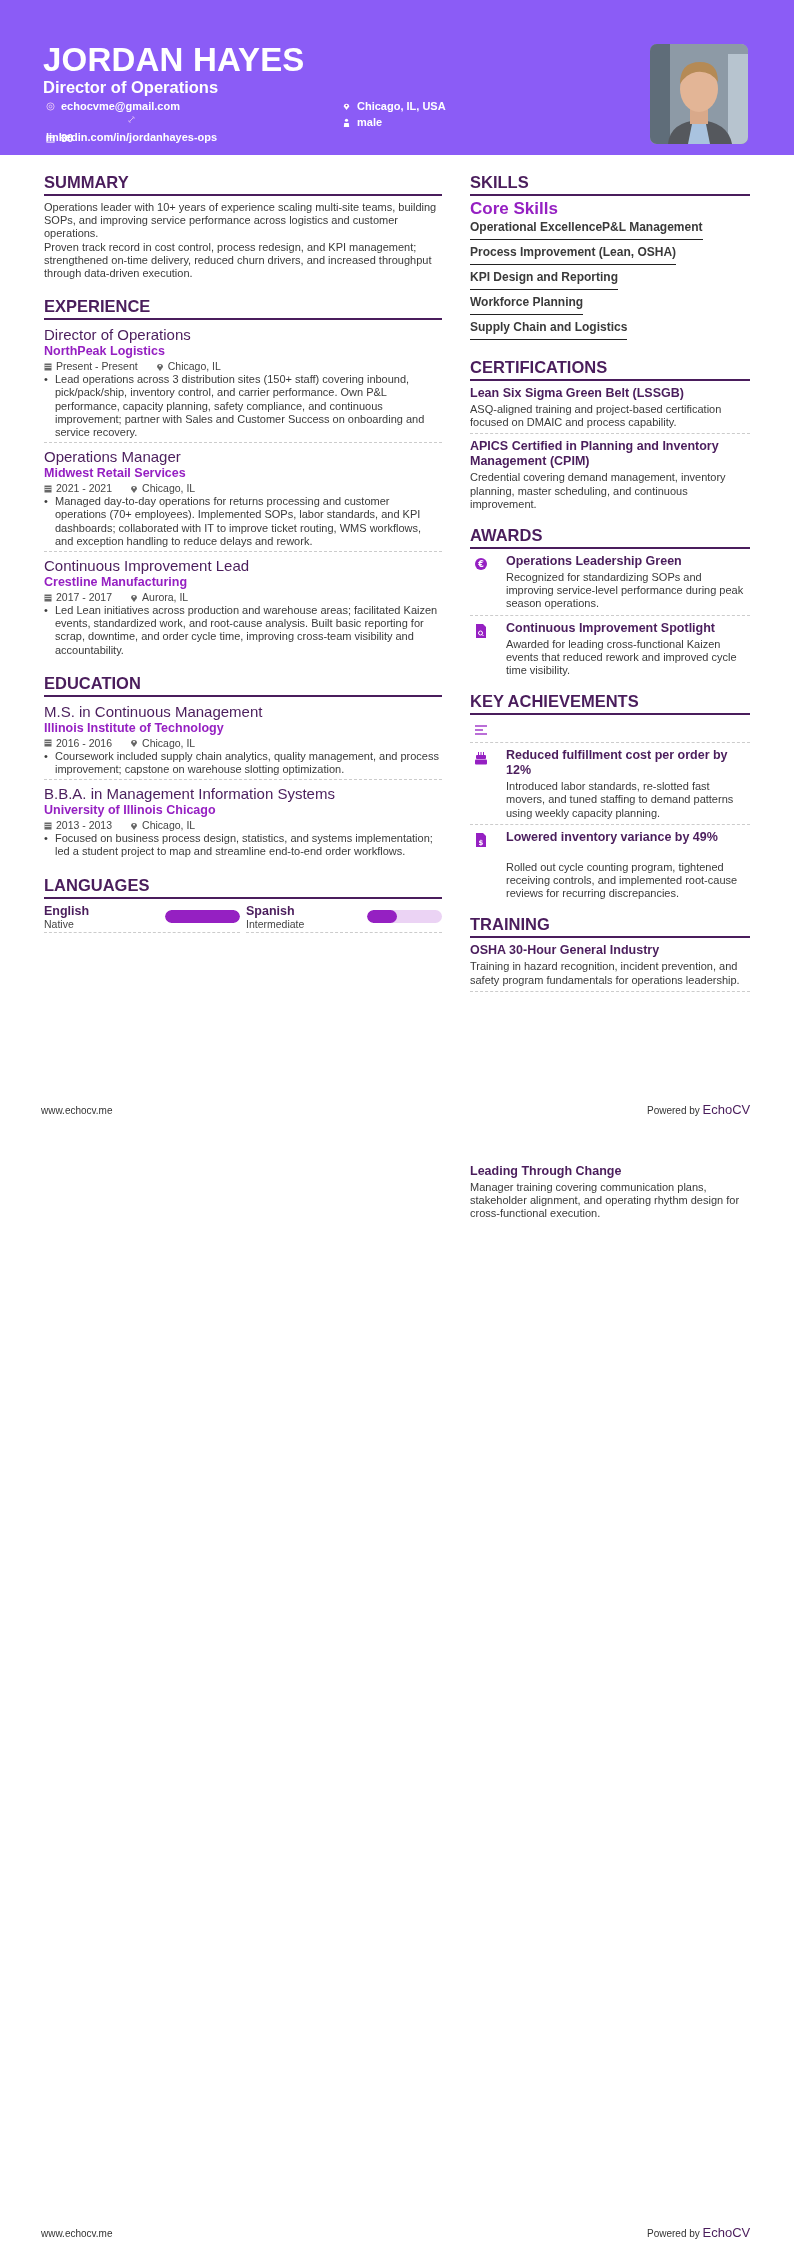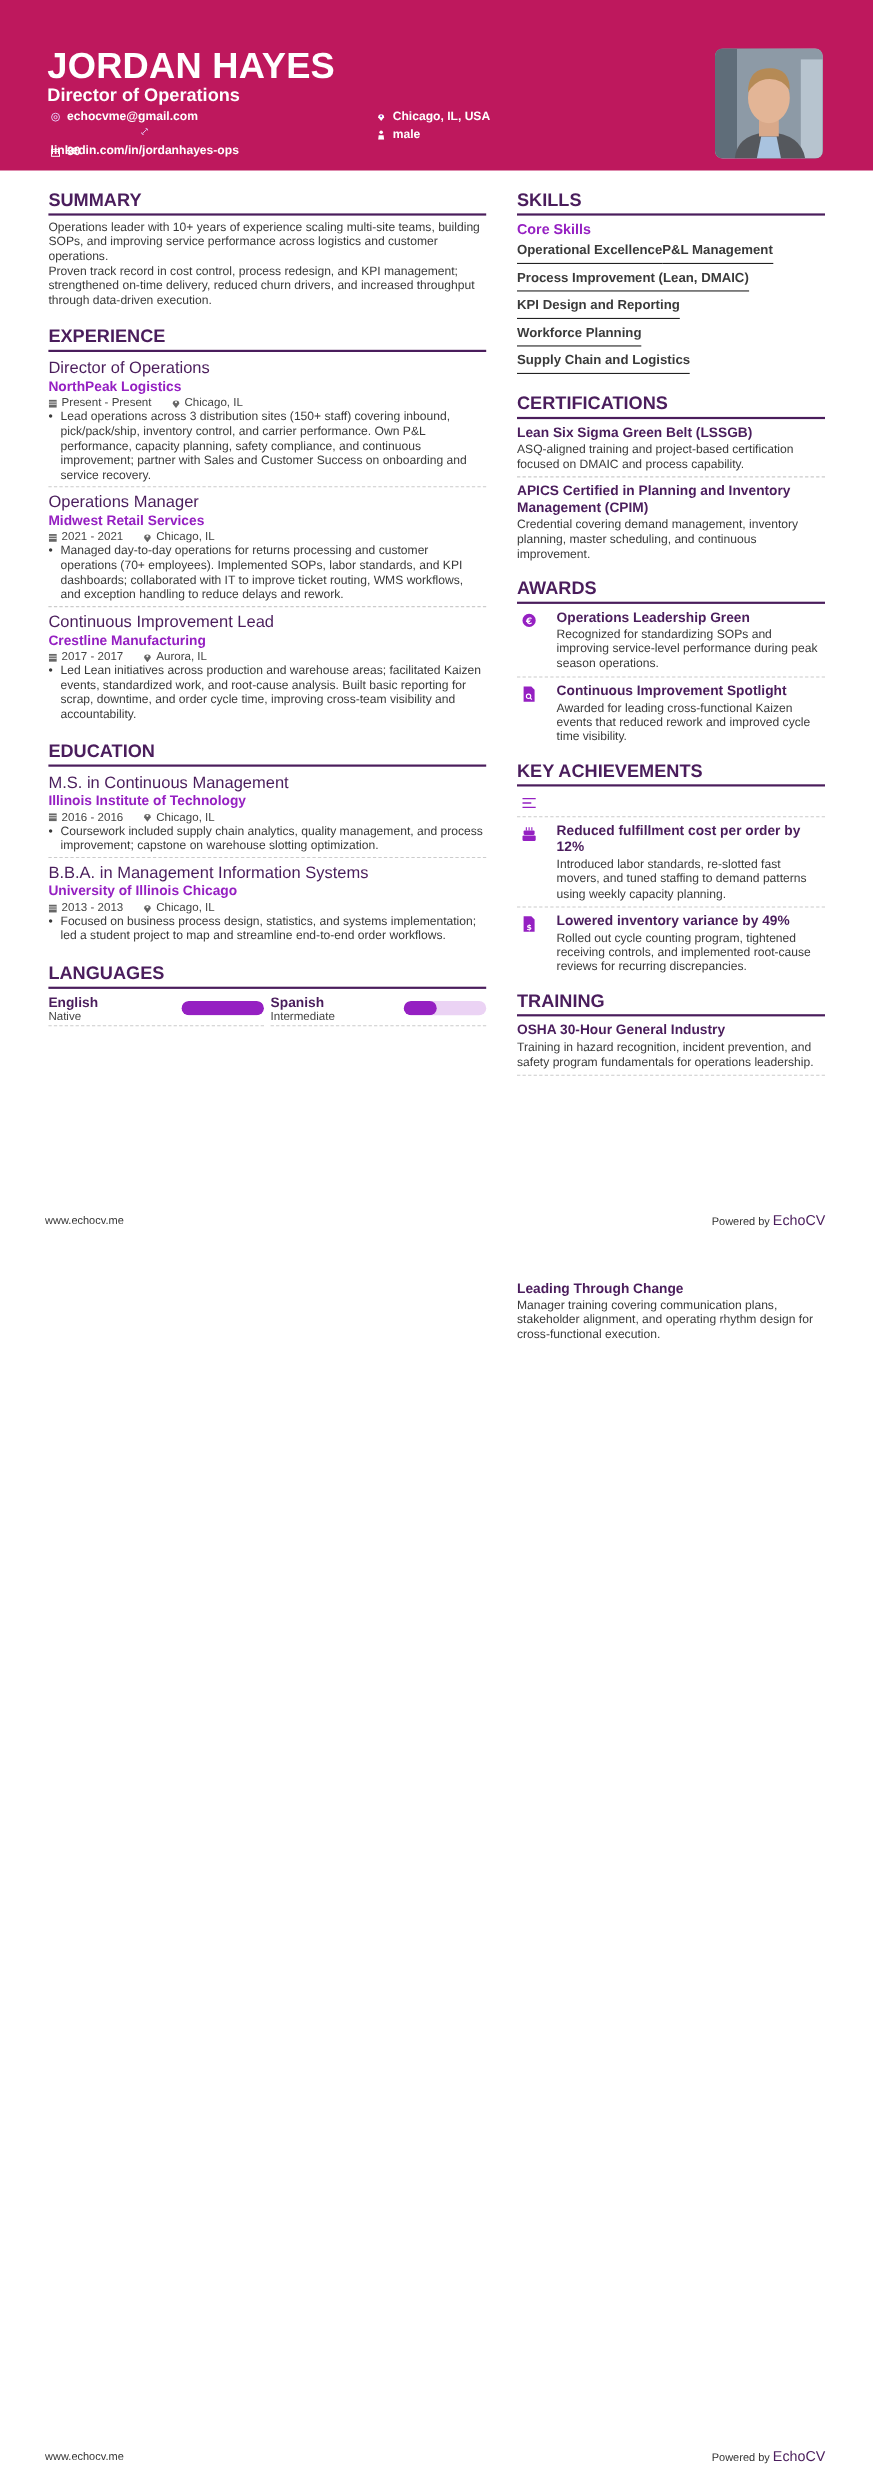--- a/index.html
+++ b/index.html
@@ -1,17 +1,17 @@
 <!DOCTYPE html>
 <html><head>
 <meta charset="utf-8">
 <style>
   * { box-sizing: border-box; margin: 0; padding: 0; }
   body { width: 794px; height: 2246px; background: #ffffff; font-family: "Liberation Sans", "DejaVu Sans", sans-serif; color: #3a3a3a; position: relative; overflow: hidden; }
-  .header { position: absolute; left: 0; top: 0; width: 794px; height: 155px; background: #be185d; }
+  .header { position: absolute; left: 0; top: 0; width: 794px; height: 155px; background: #8b5cf6; }
   .name { position: absolute; left: 43px; top: 42px; font-size: 33px; font-weight: bold; color: #fff; letter-spacing: 0.2px; line-height: 36px; }
   .role { position: absolute; left: 43px; top: 77px; font-size: 16.5px; font-weight: bold; color: #fff; line-height: 20px; }
   .contact { position: absolute; font-size: 11px; font-weight: bold; color: #fff; display: flex; align-items: center; gap: 6px; line-height: 14px; }
   .contact svg { width: 9px; height: 9px; flex: none; }
   .photo { position: absolute; left: 650px; top: 44px; width: 98px; height: 100px; border-radius: 7px; overflow: hidden; background: linear-gradient(135deg,#6b7a88 0%,#a9b6c2 45%,#7c8895 100%); }
   .col-l { position: absolute; left: 44px; top: 172px; width: 398px; }
   .col-r { position: absolute; left: 470px; top: 172px; width: 280px; }
   .sec-title { font-size: 16.5px; font-weight: bold; color: #4a1d5c; line-height: 20px; padding-bottom: 2px; border-bottom: 2.5px solid #4a1d5c; margin-bottom: 5px; }
   .p { font-size: 11px; line-height: 13.2px; color: #3a3a3a; }
   .exp-title { font-size: 15px; color: #4a1d5c; line-height: 19px; }
@@ -21,21 +21,21 @@
   .meta svg { width: 8px; height: 9px; }
   .bullet { display: flex; gap: 6px; font-size: 11px; line-height: 13.2px; color: #3a3a3a; }
   .bullet .dot { flex: none; width: 5px; }
   .dash { border-bottom: 1px dashed #ccc; }
   .lang-row { display: flex; justify-content: space-between; }
   .lang { width: 196px; display: flex; justify-content: space-between; align-items: center; border-bottom: 1px dashed #ccc; padding-bottom: 2px; }
   .lang-name { font-size: 12.5px; font-weight: bold; color: #4a1d5c; line-height: 14px; }
   .lang-lvl { font-size: 10.5px; color: #444; line-height: 12px; }
   .bar { width: 75px; height: 13px; border-radius: 7px; background: #ebd3f4; position: relative; overflow: hidden; }
   .bar-fill { position: absolute; left: 0; top: 0; bottom: 0; background: #9520c2; border-radius: 7px; }
-  .skill-sub { font-size: 13px; font-weight: bold; color: #9520c2; line-height: 15px; margin-bottom: 2px; }
+  .skill-sub { font-size: 17px; font-weight: bold; color: #9520c2; line-height: 15px; margin-bottom: 2px; }
   .skills { display: flex; flex-wrap: wrap; }
   .skill { font-size: 12px; font-weight: bold; color: #3a3a3a; line-height: 15px; padding: 2px 0 4px; border-bottom: 1.5px solid #222; margin-bottom: 3px; }
   .item-title { font-size: 12.5px; font-weight: bold; color: #4a1d5c; line-height: 15px; }
   .icon-item { display: flex; gap: 14px; }
   .icon-box { width: 22px; flex: none; padding-top: 2px; display: flex; justify-content: center; }
   .icon-box svg { width: 14px; height: 16px; }
   .footer { position: absolute; font-size: 10px; color: #333; }
   .footer .brand { font-size: 13px; color: #4a1d5c; }
 </style>
 </head>
@@ -266,21 +266,21 @@
 </div>
 
 <div class="col-r">
 
   <section>
     <div class="sec-title">SKILLS</div>
     <div class="skill-sub">Core Skills</div>
     <div class="skills">
       <span class="skill">Operational Excellence</span>
       <span class="skill">P&amp;L Management</span>
-      <span class="skill">Process Improvement (Lean, DMAIC)</span>
+      <span class="skill">Process Improvement (Lean, OSHA)</span>
       <span class="skill" style="width:100%;border:none;padding:0;margin:0;height:0;"></span>
       <span class="skill">KPI Design and Reporting</span>
       <span class="skill" style="width:100%;border:none;padding:0;margin:0;height:0;"></span>
       <span class="skill">Workforce Planning</span>
       <span class="skill" style="width:100%;border:none;padding:0;margin:0;height:0;"></span>
       <span class="skill">Supply Chain and Logistics</span>
     </div>
   </section>
 
   <section style="margin-top:14px;">
@@ -352,21 +352,21 @@
     </div>
     <div class="icon-item" style="padding-top:5px;">
       <div class="icon-box">
           <svg viewBox="0 0 14 16">
             <path d="M2 1 H9 L12 4 V15 H2 Z" fill="#9520c2"></path>
             <text x="7" y="13" font-size="7" text-anchor="middle" fill="#fff" font-family="DejaVu Sans, sans-serif" font-weight="bold">$</text>
           </svg>
         </div>
       <div>
         <div class="item-title">Lowered inventory variance by 49%</div>
-        <div class="p" style="margin-top:2px;">Rolled out cycle counting program, tightened receiving controls, and implemented root-cause reviews for recurring discrepancies.</div>
+        <div class="p" style="margin-top:16px;">Rolled out cycle counting program, tightened receiving controls, and implemented root-cause reviews for recurring discrepancies.</div>
       </div>
     </div>
   </section>
 
   <section style="margin-top:14px;">
     <div class="sec-title">TRAINING</div>
     <div class="dash" style="padding-bottom:4px;">
       <div class="item-title">OSHA 30-Hour General Industry</div>
       <div class="p" style="margin-top:2px;">Training in hazard recognition, incident prevention, and safety program fundamentals for operations leadership.</div>
     </div>

